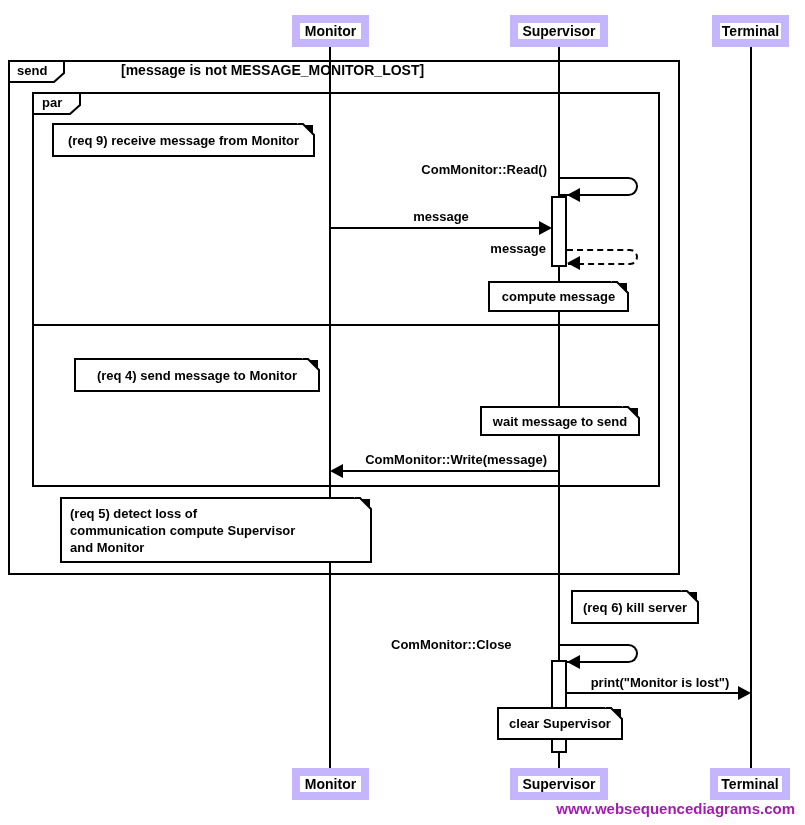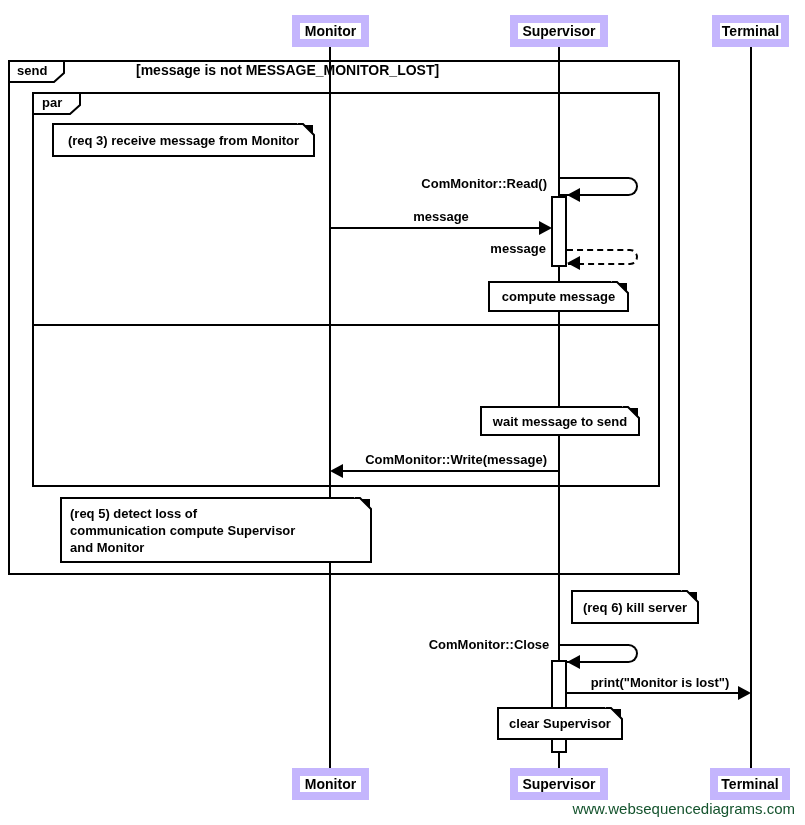--- a/index.html
+++ b/index.html
@@ -52,52 +52,52 @@
     font-weight: bold; font-size: 13px; box-sizing: border-box; z-index: 5;
     display: flex; align-items: center; justify-content: center; text-align: center;
     white-space: nowrap;
   }
   .note .fold { position: absolute; top: -2px; right: -2px; }
   .note.multiline {
     flex-direction: column; align-items: flex-start; justify-content: center;
     text-align: left; padding-left: 8px; line-height: 17px;
   }
   .watermark {
-    position: absolute; font-size: 15px; font-weight: normal; color: #14532d;
+    position: absolute; font-size: 15px; font-weight: bold; color: #a21caf;
     z-index: 6; white-space: nowrap;
   }
 </style>
 </head>
 <body>
 
 <div id="canvas">
 
   <div class="frame" style="left:8px; top:60px; width:672px; height:515px;"></div>
   <svg class="frame-tab" style="left:8px; top:60px;" width="58" height="23" viewBox="0 0 58 23">
     <path d="M1,1 H56 V13 L46,22 H1 Z" fill="#ffffff" stroke="#000000" stroke-width="2"></path>
   </svg>
   <span class="tab-text" style="left:17px; top:63px;">send</span>
-  <span class="guard" style="left:88px; top:62px;padding-left:48px;">[message is not MESSAGE_MONITOR_LOST]</span>
+  <span class="guard" style="left:73px; top:62px;padding-left:48px;">[message is not MESSAGE_MONITOR_LOST]</span>
 
   <div class="frame" style="left:32px; top:92px; width:628px; height:395px;"></div>
   <svg class="frame-tab" style="left:32px; top:92px;" width="50" height="23" viewBox="0 0 50 23">
     <path d="M1,1 H48 V13 L38,22 H1 Z" fill="#ffffff" stroke="#000000" stroke-width="2"></path>
   </svg>
   <span class="tab-text" style="left:42px; top:95px;">par</span>
   <div class="divider" style="left:32px; top:324px; width:628px;"></div>
 
   <div class="vline" style="left:329px; top:47px; height:721px;"></div>
   <div class="vline" style="left:558px; top:47px; height:721px;"></div>
   <div class="vline" style="left:750px; top:47px; height:721px;"></div>
 
   <div class="actor" style="left:292px; top:15px; width:77px; height:32px;">Monitor</div>
   <div class="actor" style="left:510px; top:15px; width:98px; height:32px;">Supervisor</div>
   <div class="actor" style="left:712px; top:15px; width:77px; height:32px;">Terminal</div>
 
-  <span class="msg-label" style="left:397px; top:176px; width:150px; text-align:right;">ComMonitor::Read()</span>
+  <span class="msg-label" style="left:397px; top:162px; width:150px; text-align:right;">ComMonitor::Read()</span>
   <div class="selfcall" style="left:560px; top:177px; width:78px; height:19px;"></div>
   <div class="ah-left" style="left:567px; top:188px;"></div>
   <div class="activation" style="left:551px; top:196px; height:71px;"></div>
 
   <span class="msg-label" style="left:366px; top:209px; width:150px; text-align:center;">message</span>
   <div class="hline" style="left:331px; top:227px; width:209px;"></div>
   <div class="ah-right" style="left:539px; top:221px;"></div>
 
   <span class="msg-label" style="left:396px; top:241px; width:150px; text-align:right;">message</span>
   <div class="selfcall dashed" style="left:567px; top:249px; width:71px; height:16px;"></div>
@@ -106,28 +106,36 @@
   <div class="note" style="left:488px; top:281px; width:141px; height:31px;">
     <span>compute message</span>
     <svg class="fold" width="18" height="18" viewBox="0 0 18 18">
       <polygon points="0,0 18,0 18,18" fill="#ffffff"></polygon>
       <path d="M1,1 L6,1 L17,12 L17,18" stroke="#000000" stroke-width="2" fill="none"></path>
       <polygon points="7,2 16,11 16,2" fill="#000000"></polygon>
     </svg>
   </div>
 
   <div class="note" style="left:52px; top:123px; width:263px; height:34px;">
-    <span>(req 3) receive message from Monitor</span>
+    <span>(req 9) receive message from Monitor</span>
     <svg class="fold" width="18" height="18" viewBox="0 0 18 18">
       <polygon points="0,0 18,0 18,18" fill="#ffffff"></polygon>
       <path d="M1,1 L6,1 L17,12 L17,18" stroke="#000000" stroke-width="2" fill="none"></path>
       <polygon points="7,2 16,11 16,2" fill="#000000"></polygon>
     </svg>
   </div>
 
+  <div class="note" style="left:74px; top:358px; width:246px; height:34px;">
+    <span>(req 4) send message to Monitor</span>
+    <svg class="fold" width="18" height="18" viewBox="0 0 18 18">
+      <polygon points="0,0 18,0 18,18" fill="#ffffff"></polygon>
+      <path d="M1,1 L6,1 L17,12 L17,18" stroke="#000000" stroke-width="2" fill="none"></path>
+      <polygon points="7,2 16,11 16,2" fill="#000000"></polygon>
+    </svg>
+  </div>
 
   <div class="note" style="left:480px; top:406px; width:160px; height:30px;">
     <span>wait message to send</span>
     <svg class="fold" width="18" height="18" viewBox="0 0 18 18">
       <polygon points="0,0 18,0 18,18" fill="#ffffff"></polygon>
       <path d="M1,1 L6,1 L17,12 L17,18" stroke="#000000" stroke-width="2" fill="none"></path>
       <polygon points="7,2 16,11 16,2" fill="#000000"></polygon>
     </svg>
   </div>
 
@@ -148,21 +156,21 @@
 
   <div class="note" style="left:571px; top:590px; width:128px; height:34px;">
     <span>(req 6) kill server</span>
     <svg class="fold" width="18" height="18" viewBox="0 0 18 18">
       <polygon points="0,0 18,0 18,18" fill="#ffffff"></polygon>
       <path d="M1,1 L6,1 L17,12 L17,18" stroke="#000000" stroke-width="2" fill="none"></path>
       <polygon points="7,2 16,11 16,2" fill="#000000"></polygon>
     </svg>
   </div>
 
-  <span class="msg-label" style="left:414px; top:637px; width:150px; text-align:center;">ComMonitor::Close</span>
+  <span class="msg-label" style="left:391px; top:637px; width:150px; text-align:left;">ComMonitor::Close</span>
   <div class="selfcall" style="left:560px; top:644px; width:78px; height:19px;"></div>
   <div class="ah-left" style="left:567px; top:655px;"></div>
   <div class="activation" style="left:551px; top:660px; height:93px;"></div>
 
   <span class="msg-label" style="left:560px; top:675px; width:200px; text-align:center;">print("Monitor is lost")</span>
   <div class="hline" style="left:567px; top:692px; width:172px;"></div>
   <div class="ah-right" style="left:738px; top:686px;"></div>
 
   <div class="note" style="left:497px; top:707px; width:126px; height:33px;">
     <span>clear Supervisor</span>

